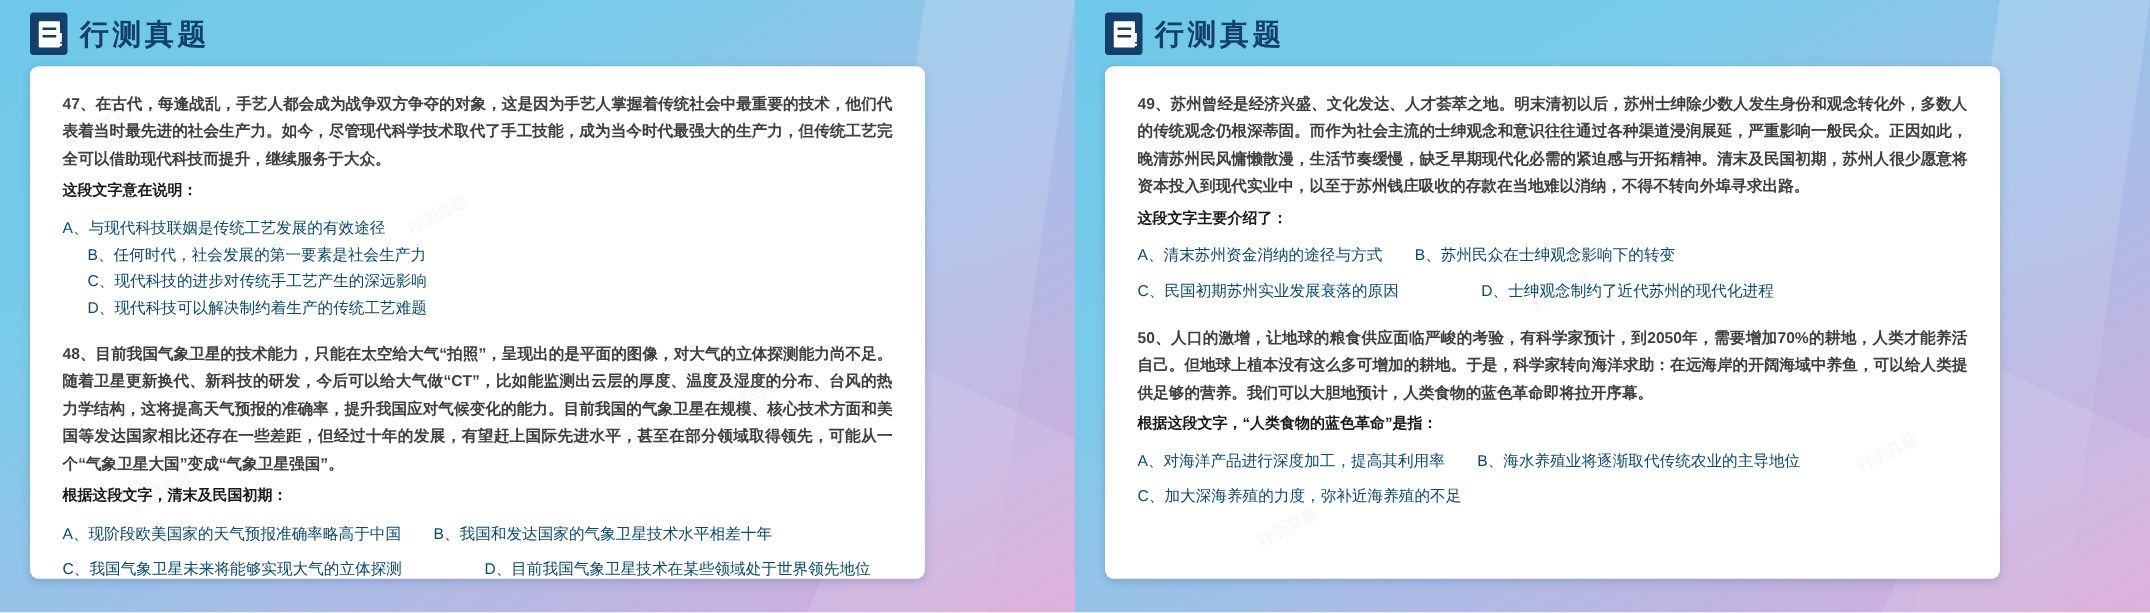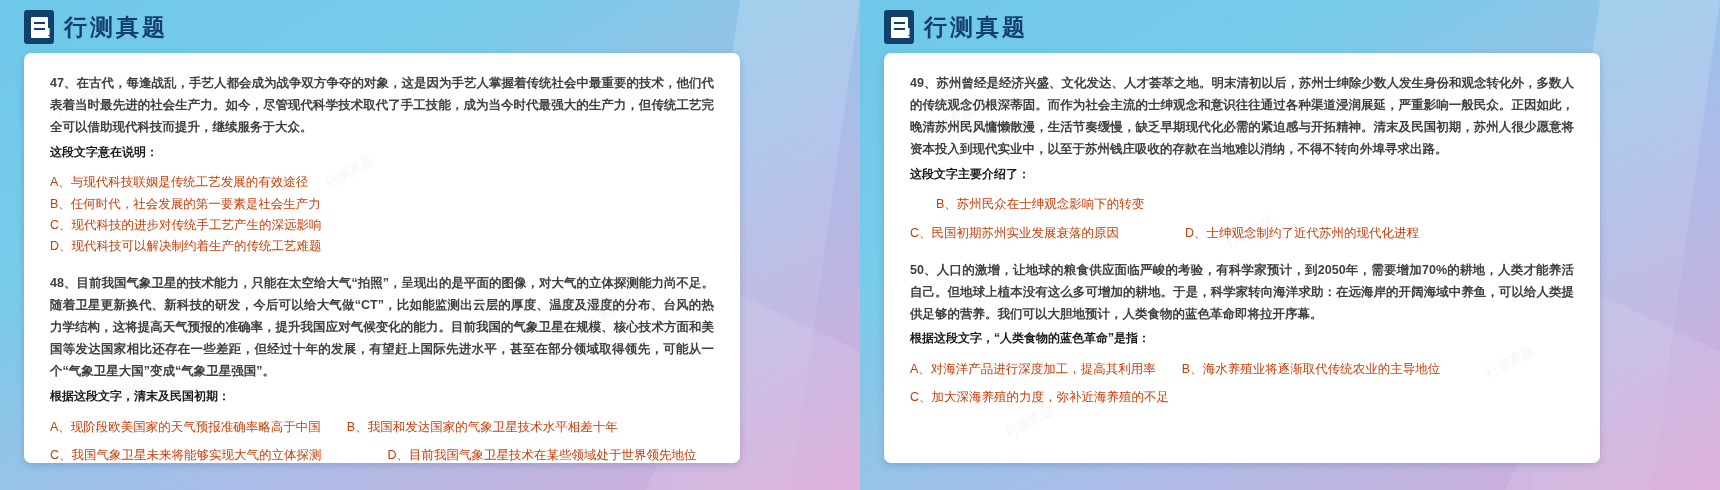--- a/index.html
+++ b/index.html
@@ -146,35 +146,36 @@
     font-weight: bold;
     margin-top: 2px;
   }
   .opts {
     margin-top: 9px;
   }
   .opt-row {
     display: flex;
     font-size: 12.5px;
     line-height: 1.62;
-    color: #c2410c;
+    color: #0c4a6e;
   }
   .opt {
     white-space: nowrap;
   }
   .opt-gap {
     width: 26px;
     flex: none;
   }
   .opts.spaced .opt-row + .opt-row {
     margin-top: 8px;
     gap: 20px;
   }
   .opts.tight .opt-row + .opt-row {
     margin-top: 1px;
+    margin-left: 20px;
   }
 </style>
 </head>
 <body>
 
 <div class="slides">
 
   <section class="slide">
     <div class="slide-bg"></div>
     <div class="slide-band"></div>
@@ -249,20 +250,21 @@
       <span class="watermark" style="left:40px; top:60px;">行测真题</span>
       <span class="watermark" style="left:340px; top:170px;">行测真题</span>
       <span class="watermark" style="left:600px; top:300px;">行测真题</span>
       <span class="watermark" style="left:120px; top:360px;">行测真题</span>
 
       <div class="q-block">
         <div class="q-stem">49、苏州曾经是经济兴盛、文化发达、人才荟萃之地。明末清初以后，苏州士绅除少数人发生身份和观念转化外，多数人的传统观念仍根深蒂固。而作为社会主流的士绅观念和意识往往通过各种渠道浸润展延，严重影响一般民众。正因如此，晚清苏州民风慵懒散漫，生活节奏缓慢，缺乏早期现代化必需的紧迫感与开拓精神。清末及民国初期，苏州人很少愿意将资本投入到现代实业中，以至于苏州钱庄吸收的存款在当地难以消纳，不得不转向外埠寻求出路。</div>
         <div class="q-ask">这段文字主要介绍了：</div>
         <div class="opts spaced">
           <div class="opt-row">
+            <span class="opt">A、清末苏州资金消纳的途径与方式</span>
             <span class="opt-gap"></span>
             <span class="opt">B、苏州民众在士绅观念影响下的转变</span>
           </div>
           <div class="opt-row">
             <span class="opt">C、民国初期苏州实业发展衰落的原因</span>
             <span class="opt-gap"></span>
             <span class="opt">D、士绅观念制约了近代苏州的现代化进程</span>
           </div>
         </div>
       </div>

